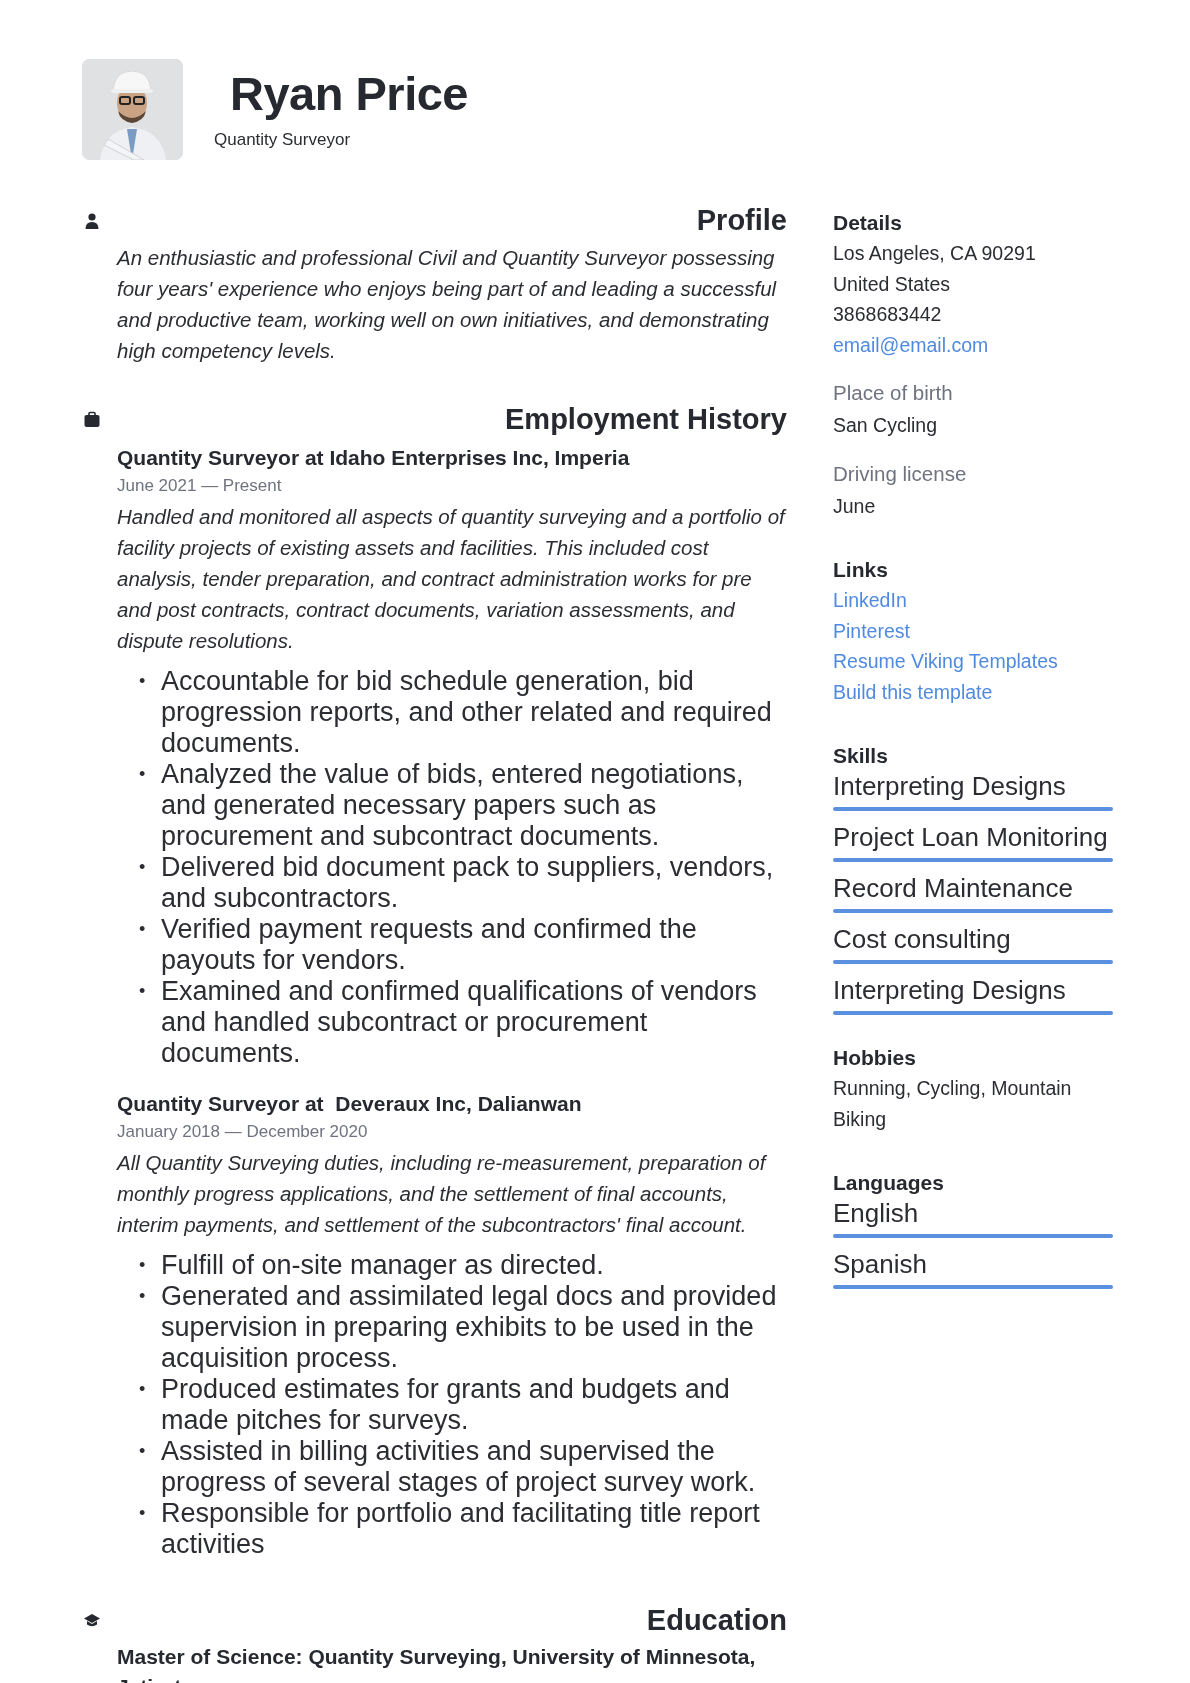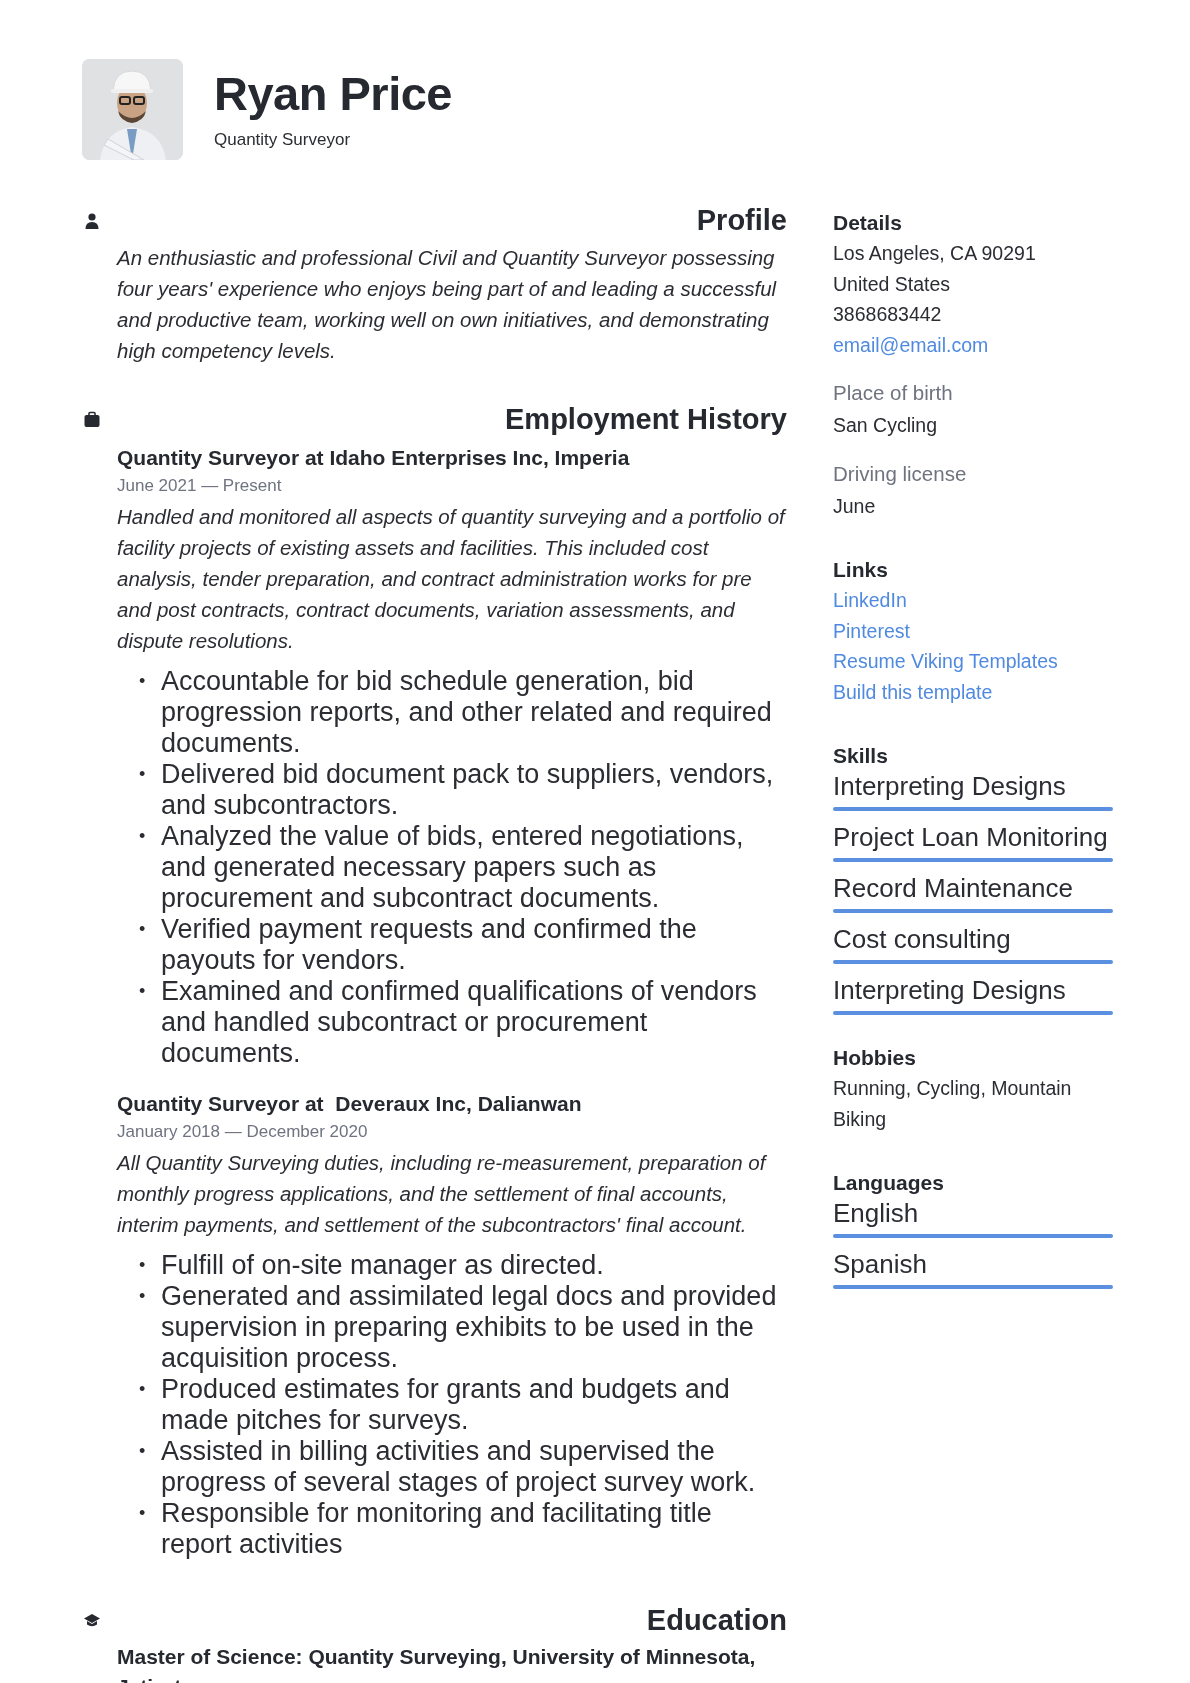--- a/index.html
+++ b/index.html
@@ -1,20 +1,20 @@
 <!DOCTYPE html>
 <html><head>
 <meta charset="utf-8">
 <style>
   html, body { margin:0; padding:0; background:#ffffff; }
   body { width:1190px; height:1683px; position:relative; overflow:hidden;
          font-family:"Liberation Sans", sans-serif; color:#2b2d33; }
   .photo { position:absolute; left:82px; top:59px; width:101px; height:101px; border-radius:8px;
            overflow:hidden; background:linear-gradient(180deg,#e9ebee 0%,#dfe2e5 100%); }
-  .name { position:absolute; left:214px; top:70px; font-size:47px; font-weight:bold; color:#262930; letter-spacing:-0.5px; line-height:1; }
+  .name { position:absolute; left:230px; top:70px; font-size:47px; font-weight:bold; color:#262930; letter-spacing:-0.5px; line-height:1; }
   .jobtitle { position:absolute; left:214px; top:130px; font-size:17px; color:#2b2d33; }
 
   .left { position:absolute; left:117px; top:200px; width:670px; }
   .sec-head { position:relative; font-size:29px; font-weight:bold; color:#262930; line-height:40px; margin:0;text-align:right; }
   .sec-icon { position:absolute; left:-34px; top:12px; width:18px; height:18px; }
   .sec-head + * { margin-top:0; }
   .italic { font-style:italic; font-size:20.5px; line-height:31px; color:#2b2d33; margin:2px 0 0 0; }
   .job-title { font-size:21px; font-weight:bold; line-height:30px; color:#262930; margin:0; }
   .dates { font-size:17px; color:#6f7380; line-height:26px; margin:0 0 2px 0; }
   ul.bullets { margin:10px 0 0 0; padding:0 0 0 44px; list-style:none; }
@@ -71,37 +71,37 @@
       </svg>
       <span>Employment History</span>
     </h2>
 
     <div style="margin-top:4px;">
       <p class="job-title">Quantity Surveyor at Idaho Enterprises Inc, Imperia</p>
       <p class="dates">June 2021 — Present</p>
       <p class="italic">Handled and monitored all aspects of quantity surveying and a portfolio of facility projects of existing assets and facilities. This included cost analysis, tender preparation, and contract administration works for pre and post contracts, contract documents, variation assessments, and dispute resolutions.</p>
       <ul class="bullets">
         <li>Accountable for bid schedule generation, bid progression reports, and other related and required documents.</li>
+        <li>Analyzed the value of bids, entered negotiations, and generated necessary papers such as procurement and subcontract documents.</li>
         <li>Delivered bid document pack to suppliers, vendors, and subcontractors.</li>
-        <li>Analyzed the value of bids, entered negotiations, and generated necessary papers such as procurement and subcontract documents.</li>
         <li>Verified payment requests and confirmed the payouts for vendors.</li>
         <li>Examined and confirmed qualifications of vendors and handled subcontract or procurement documents.</li>
       </ul>
     </div>
 
     <div style="margin-top:20px;">
       <p class="job-title" style="white-space:pre;">Quantity Surveyor at  Deveraux Inc, Dalianwan</p>
       <p class="dates">January 2018 — December 2020</p>
       <p class="italic">All Quantity Surveying duties, including re-measurement, preparation of monthly progress applications, and the settlement of final accounts, interim payments, and settlement of the subcontractors' final account.</p>
       <ul class="bullets">
         <li>Fulfill of on-site manager as directed.</li>
         <li>Generated and assimilated legal docs and provided supervision in preparing exhibits to be used in the acquisition process.</li>
         <li>Produced estimates for grants and budgets and made pitches for surveys.</li>
         <li>Assisted in billing activities and supervised the progress of several stages of project survey work.</li>
-        <li>Responsible for monitoring and facilitating title report activities</li>
+        <li>Responsible for portfolio and facilitating title report activities</li>
       </ul>
     </div>
   </section>
 
   <section style="margin-top:40px;">
     <h2 class="sec-head">
       <svg class="sec-icon" viewBox="0 0 18 18">
         <path d="M9 2 L17 6.5 L9 11 L1 6.5 Z" fill="#262930"></path>
         <path d="M4 9 V12.5 Q9 16 14 12.5 V9 L9 12 Z" fill="#262930"></path>
       </svg>

